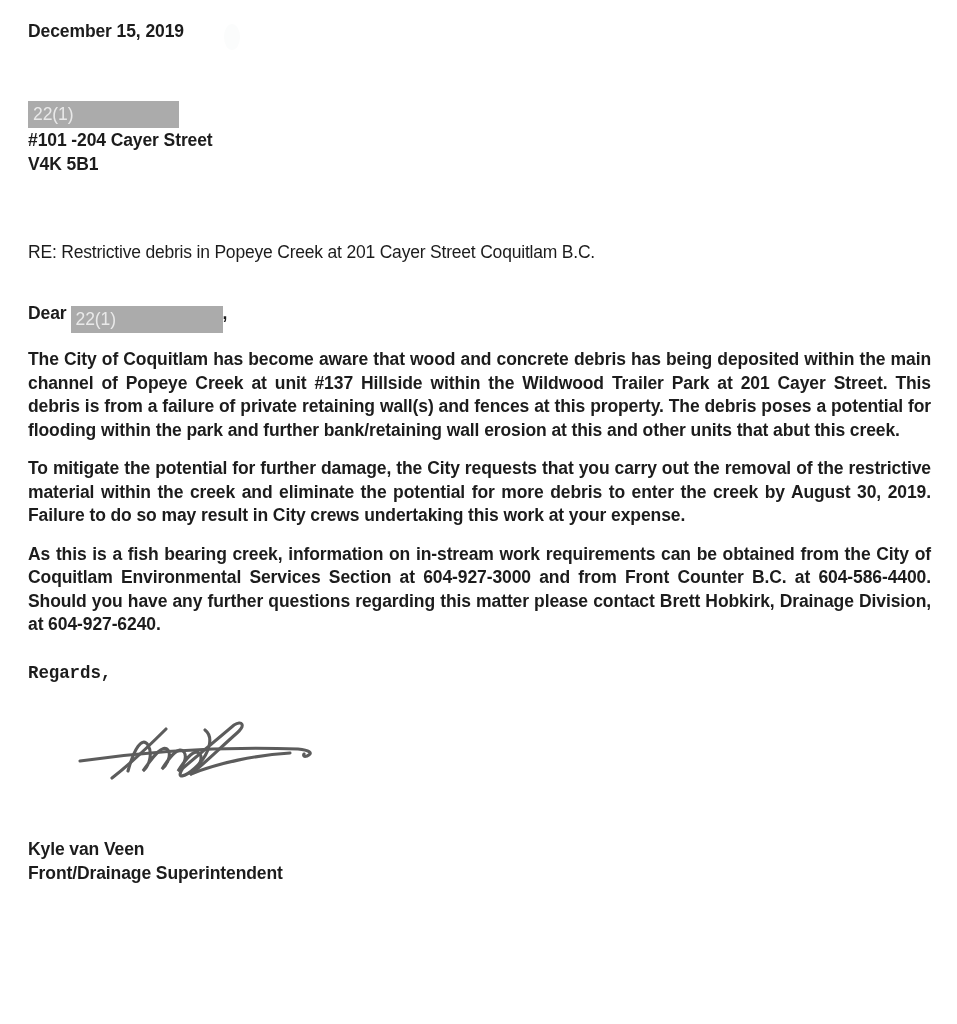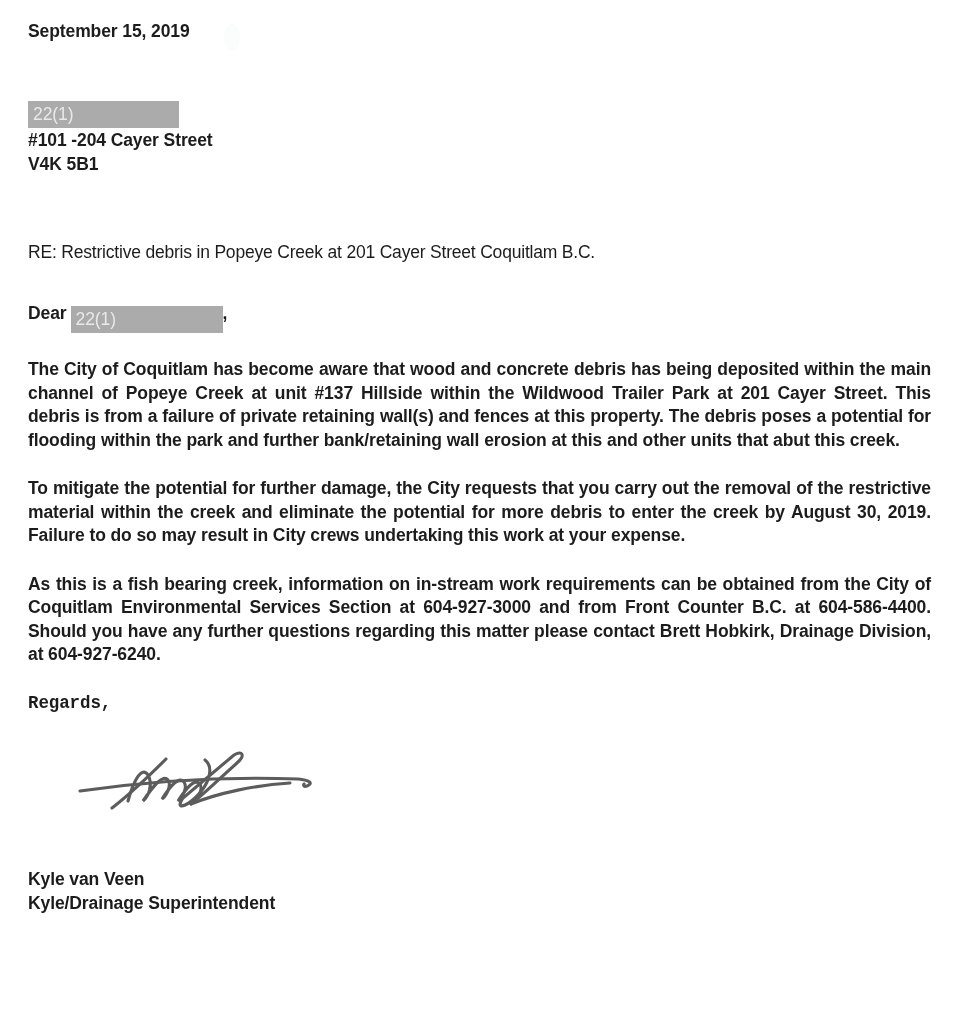--- a/index.html
+++ b/index.html
@@ -58,21 +58,21 @@
   .subject-line {
     margin-top: 65px;
     font-weight: 400;
     letter-spacing: -0.2px;
   }
   .salutation {
     margin-top: 35px;
     line-height: 28px;
   }
   .body-paragraph {
-    margin-top: 25px;
+    margin-top: 15px;
     text-align: justify;
     width: 903px;
   }
   .closing {
     margin-top: 25px;
     font-family: Liberation Mono, monospace;
   }
   .signature-wrap {
     margin: 18px 0 0 38px;
     width: 280px;
@@ -92,21 +92,21 @@
     border-radius: 50%;
   }
 </style>
 </head>
 <body>
 
 <div class="page">
 
   <div class="scan-smudge"></div>
 
-  <div class="date-line">September 15, 2019</div>
+  <div class="date-line">December 15, 2019</div>
 
   <div class="recipient-block">
     <div class="redaction redaction-block">
       <span>22(1)</span>
     </div>
     <div class="address-line">#101 -204 Cayer Street</div>
     <div class="address-line">V4K 5B1</div>
   </div>
 
   <div class="subject-line">RE: Restrictive debris in Popeye Creek at 201 Cayer Street Coquitlam B.C.</div>
@@ -126,16 +126,16 @@
         <path d="M62,68 C68,46 76,33 82,42 C87,51 83,63 77,68 C88,52 97,41 102,47 C106,53 100,63 96,66 C105,52 113,43 118,49 C122,55 116,65 112,68 C121,54 129,45 134,51 C137,56 133,63 129,67"></path>
         <path d="M139,27 C148,34 144,51 129,65 C119,74 109,77 117,65 L168,22 C176,17 180,22 171,30 C154,45 138,61 125,71"></path>
         <path d="M125,71 C152,60 190,52 224,50"></path>
         <path d="M14,58 C70,50 150,43 232,46 C243,47 248,50 241,53 C238,54 237,53 238,51"></path>
       </g>
     </svg>
   </div>
 
   <div class="signoff-block">
     <div>Kyle van Veen</div>
-    <div>Kyle/Drainage Superintendent</div>
+    <div>Front/Drainage Superintendent</div>
   </div>
 
 </div>
 
 </body></html>

